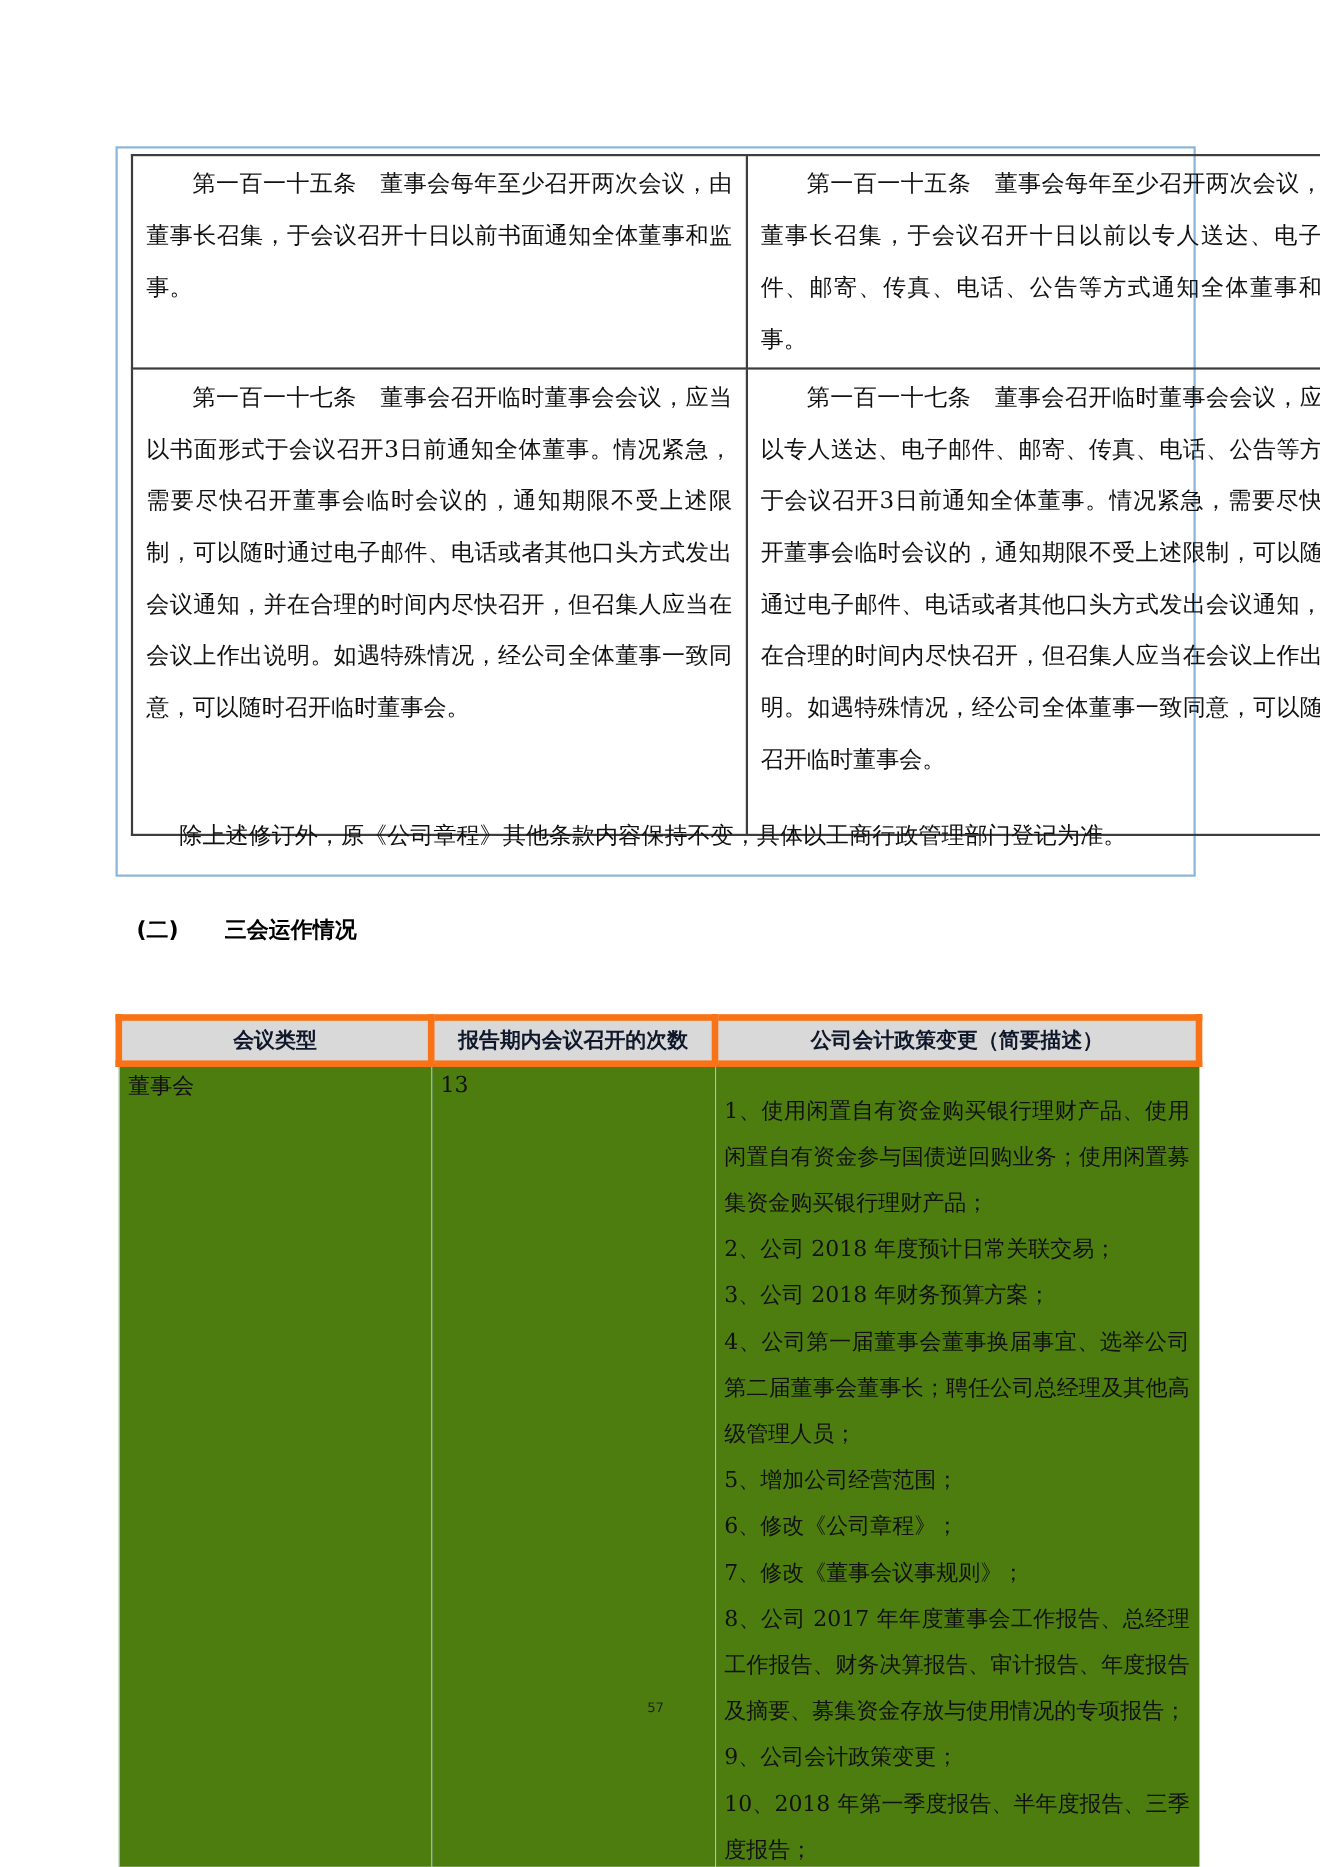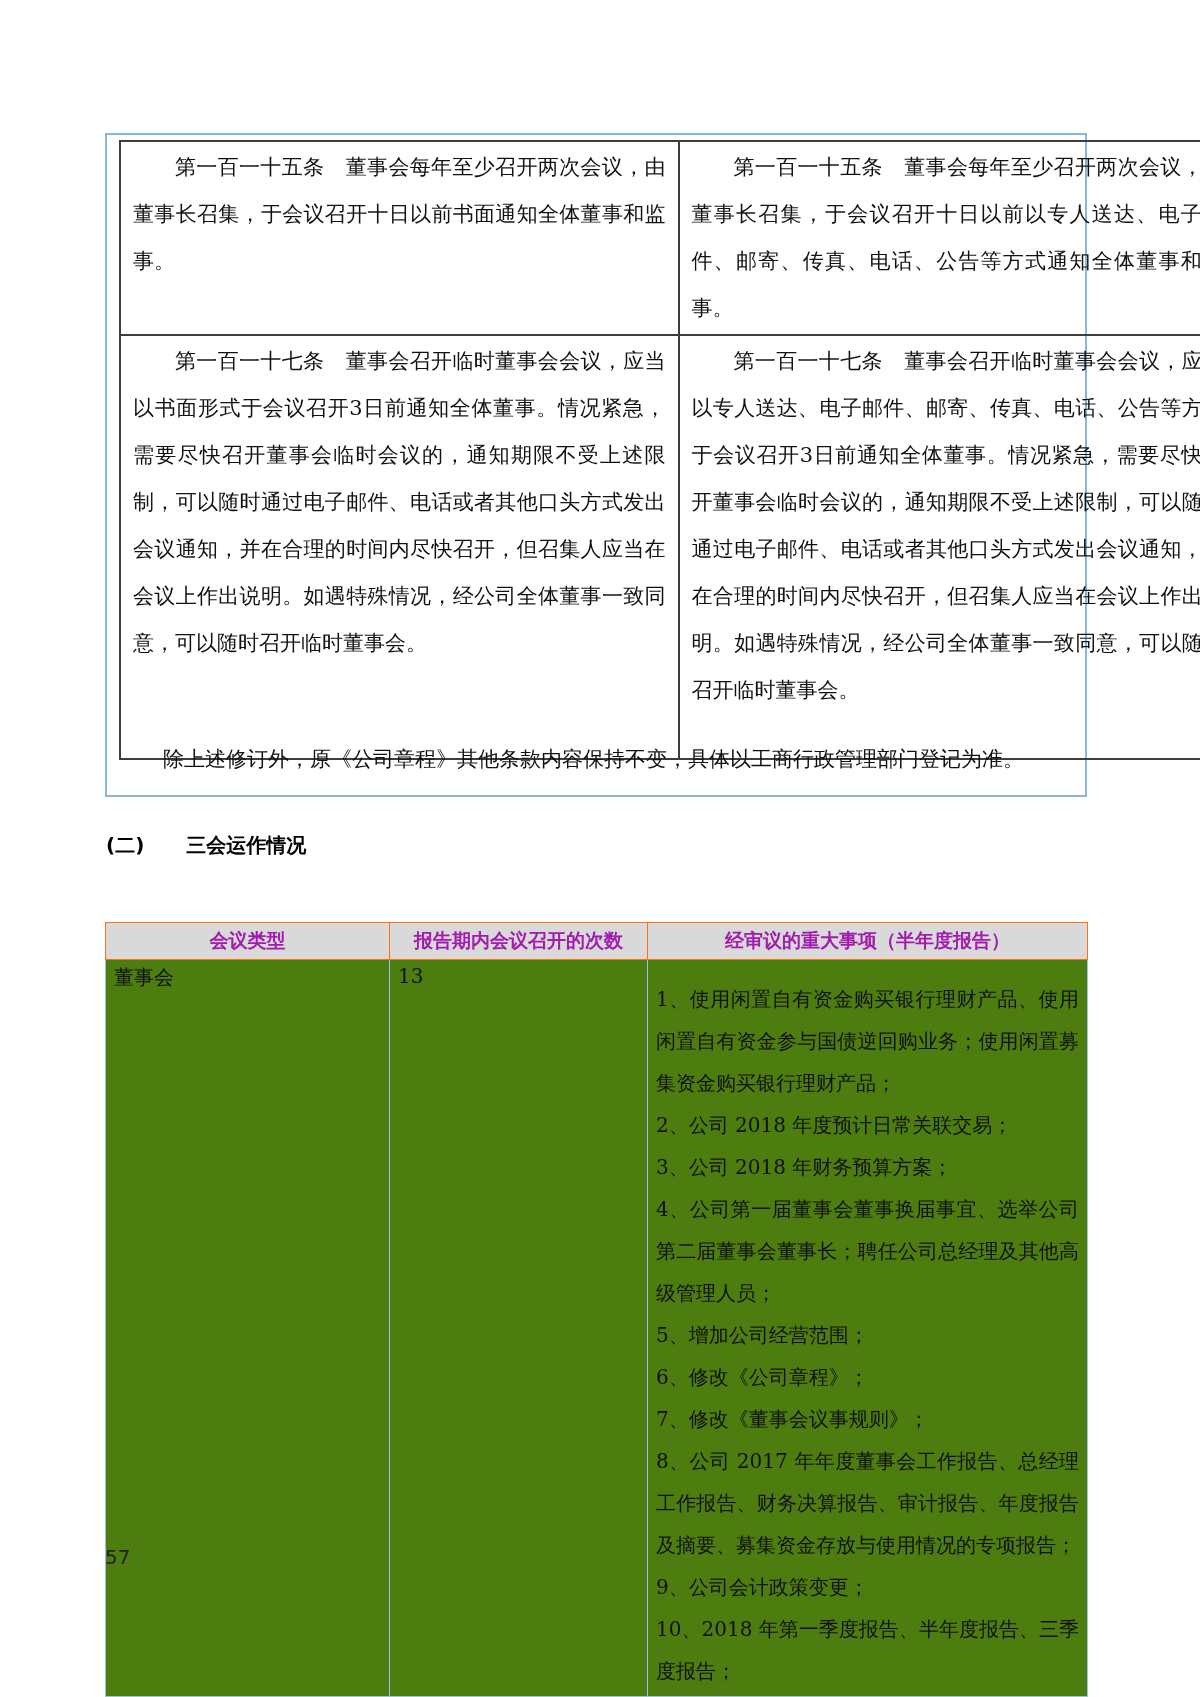--- a/index.html
+++ b/index.html
@@ -22,56 +22,56 @@
   }
   .charter-table td p{margin:0;text-indent:2em;}
   .charter-row-1{height:194px;}
   .charter-row-2{height:424px;}
   .charter-note{
     position:absolute;left:14px;right:14px;top:610px;margin:0;
     font-size:21px;line-height:28px;text-indent:2em;text-align:justify;
   }
   
   .section-heading{
-    position:absolute;left:106px;top:832px;
+    position:absolute;left:124px;top:832px;
     font-family:"DejaVu Sans","Liberation Sans",sans-serif;
     font-weight:bold;font-size:20px;color:#000;
   }
   .section-heading .hd-label{display:inline-block;margin-right:42px;}
   .sub-heading{
     position:absolute;left:118px;top:928px;
     font-family:"DejaVu Sans","Liberation Sans",sans-serif;
     font-weight:normal;font-size:19px;color:#7f1d1d;
   }
   .sub-heading .hd-label{display:inline-block;margin-right:18px;}
   
   .meetings-table{
     position:absolute;left:105px;top:922px;width:982px;
     border-collapse:collapse;table-layout:fixed;
   }
   .meetings-table th{
-    background:#d9d9d9;border:1px solid #f97316;
+    background:#d9d9d9;border:6px solid #f97316;
     font-family:"DejaVu Sans","Liberation Sans",sans-serif;
-    font-weight:bold;font-size:19px;color:#a21caf;
+    font-weight:bold;font-size:19px;color:#0f172a;
     height:32px;text-align:center;padding:2px 4px;
   }
   .meetings-table td{
     border:1px solid #9cc3e6;vertical-align:top;
     font-size:20px;padding:4px 8px;background:#4d7c0f;
   }
   .meetings-table td.cell-count{}
   .meetings-table td.cell-matters{
     line-height:42px;white-space:pre-line;text-align:justify;padding-top:18px;
   }
   .meetings-row{height:560px;}
   
   .page-number{
-    position:absolute;left:105px;top:1545px;width:982px;
+    position:absolute;left:105px;top:1545px;width:982px;text-align:center;
     font-family:"DejaVu Sans","Liberation Sans",sans-serif;
-    font-size:20px;color:#222;
+    font-size:12px;color:#222;
   }
 </style>
 </head>
 <body>
 
 <div>
 
   <div class="charter-box">
     <table class="charter-table">
       <tbody>
@@ -107,21 +107,21 @@
   <table class="meetings-table">
     <colgroup>
       <col style="width:284px">
       <col style="width:258px">
       <col style="width:440px">
     </colgroup>
     <thead>
       <tr>
         <th>会议类型</th>
         <th>报告期内会议召开的次数</th>
-        <th>经审议的重大事项（半年度报告）</th>
+        <th>公司会计政策变更（简要描述）</th>
       </tr>
     </thead>
     <tbody>
       <tr class="meetings-row">
         <td class="cell-type">董事会</td>
         <td class="cell-count">13</td>
         <td class="cell-matters">1、使用闲置自有资金购买银行理财产品、使用闲置自有资金参与国债逆回购业务；使用闲置募集资金购买银行理财产品；
 2、公司 2018 年度预计日常关联交易；
 3、公司 2018 年财务预算方案；
 4、公司第一届董事会董事换届事宜、选举公司第二届董事会董事长；聘任公司总经理及其他高级管理人员；

